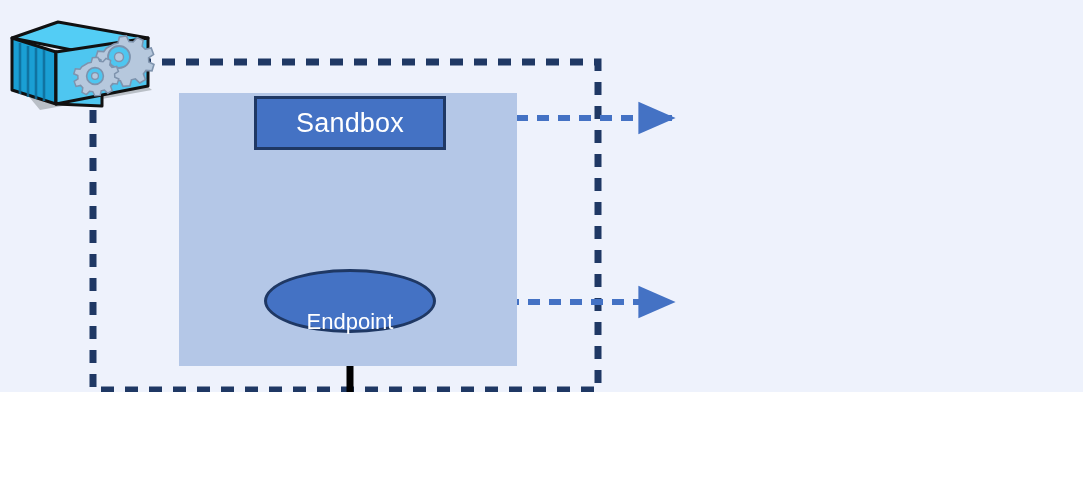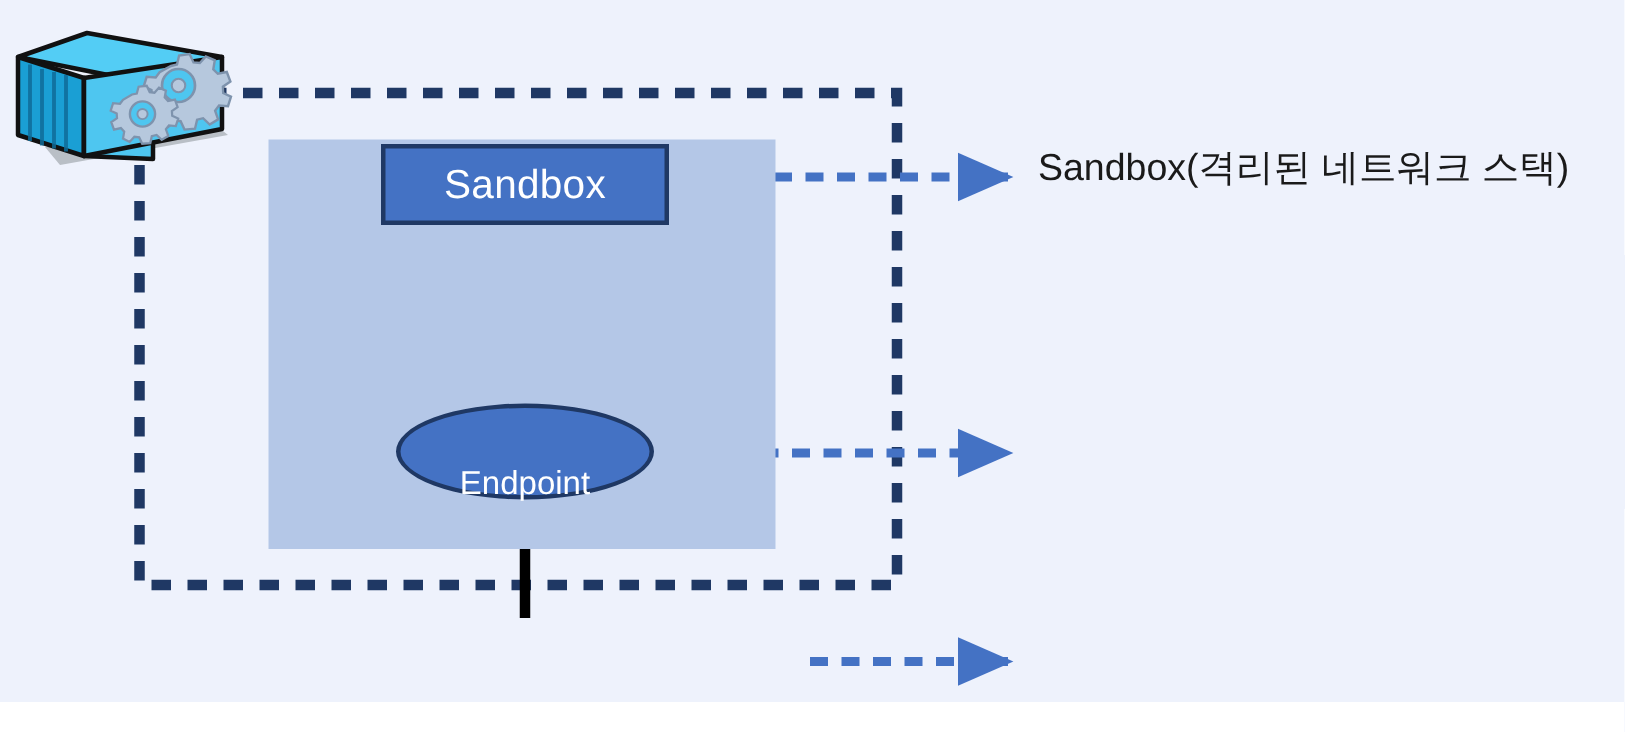--- a/index.html
+++ b/index.html
@@ -3,21 +3,21 @@
 <meta charset="utf-8">
 <style>
   html, body {
     margin: 0;
     padding: 0;
     background: #ffffff;
   }
   #canvas {
     position: relative;
     width: 1083px;
-    height: 468px;
+    height: 392px;
     background: #eef2fc;
     font-family: "Liberation Sans", "DejaVu Sans", sans-serif;
     overflow: hidden;
   }
 
   
   #art {
     position: absolute;
     left: 0; top: 0;
     width: 1083px;
@@ -176,15 +176,14 @@
 
   <div class="sandbox-node">
     <span class="lbl">Sandbox</span>
   </div>
 
   <div class="endpoint-node">
     <span class="lbl">Endpoint</span>
   </div>
 
 
-  <div class="caption" id="caption-sandbox">Sandbox(격리된 네트워크 스택)</div>
 
 </div>
 
 </body></html>

